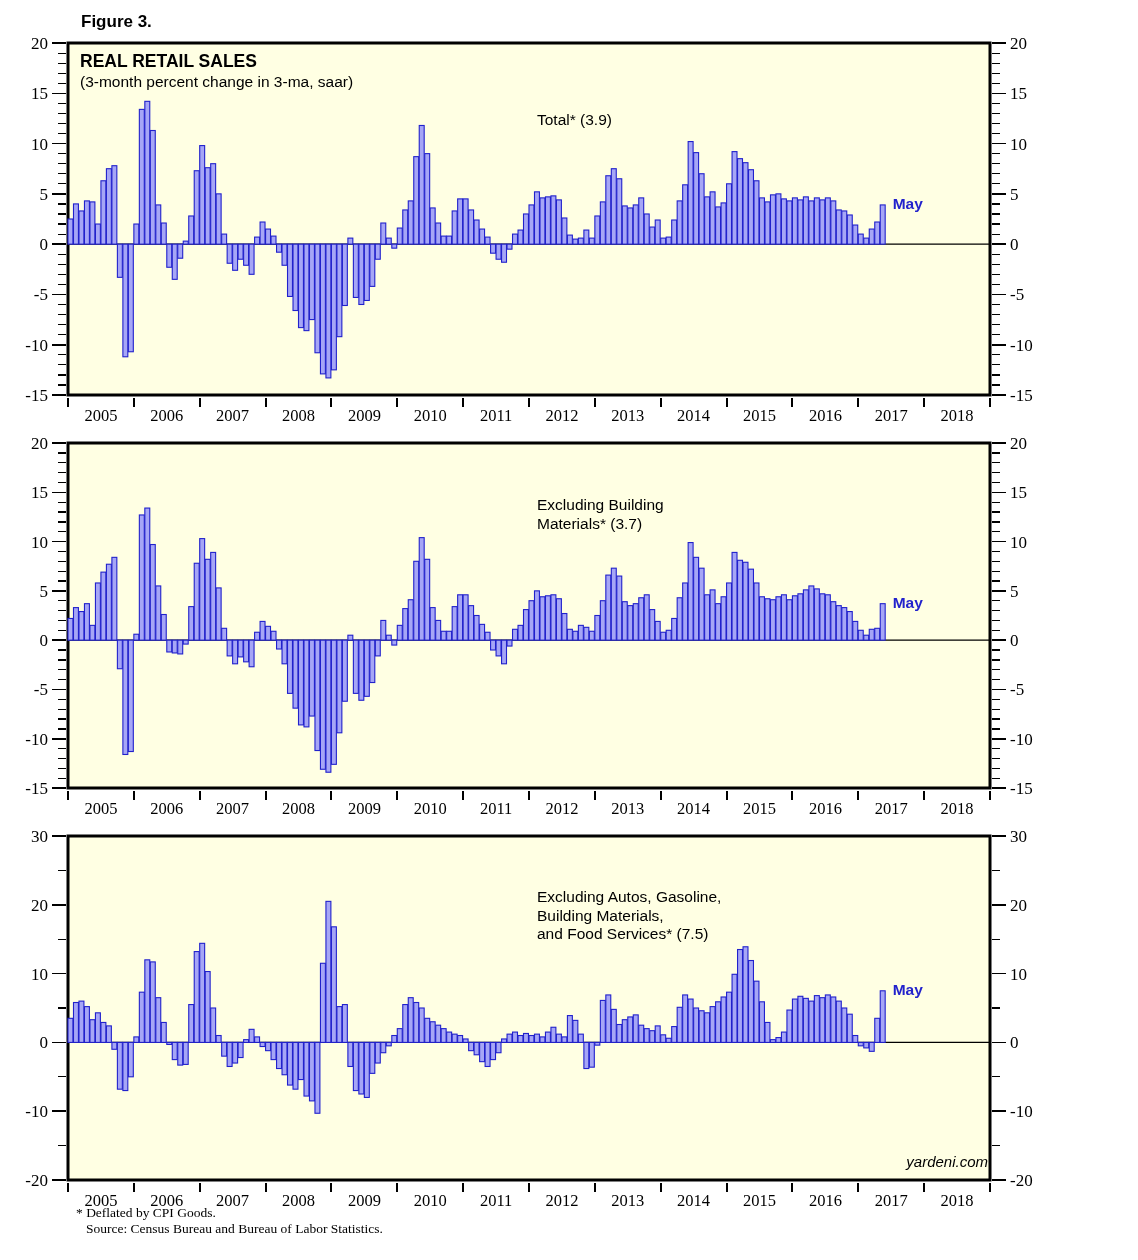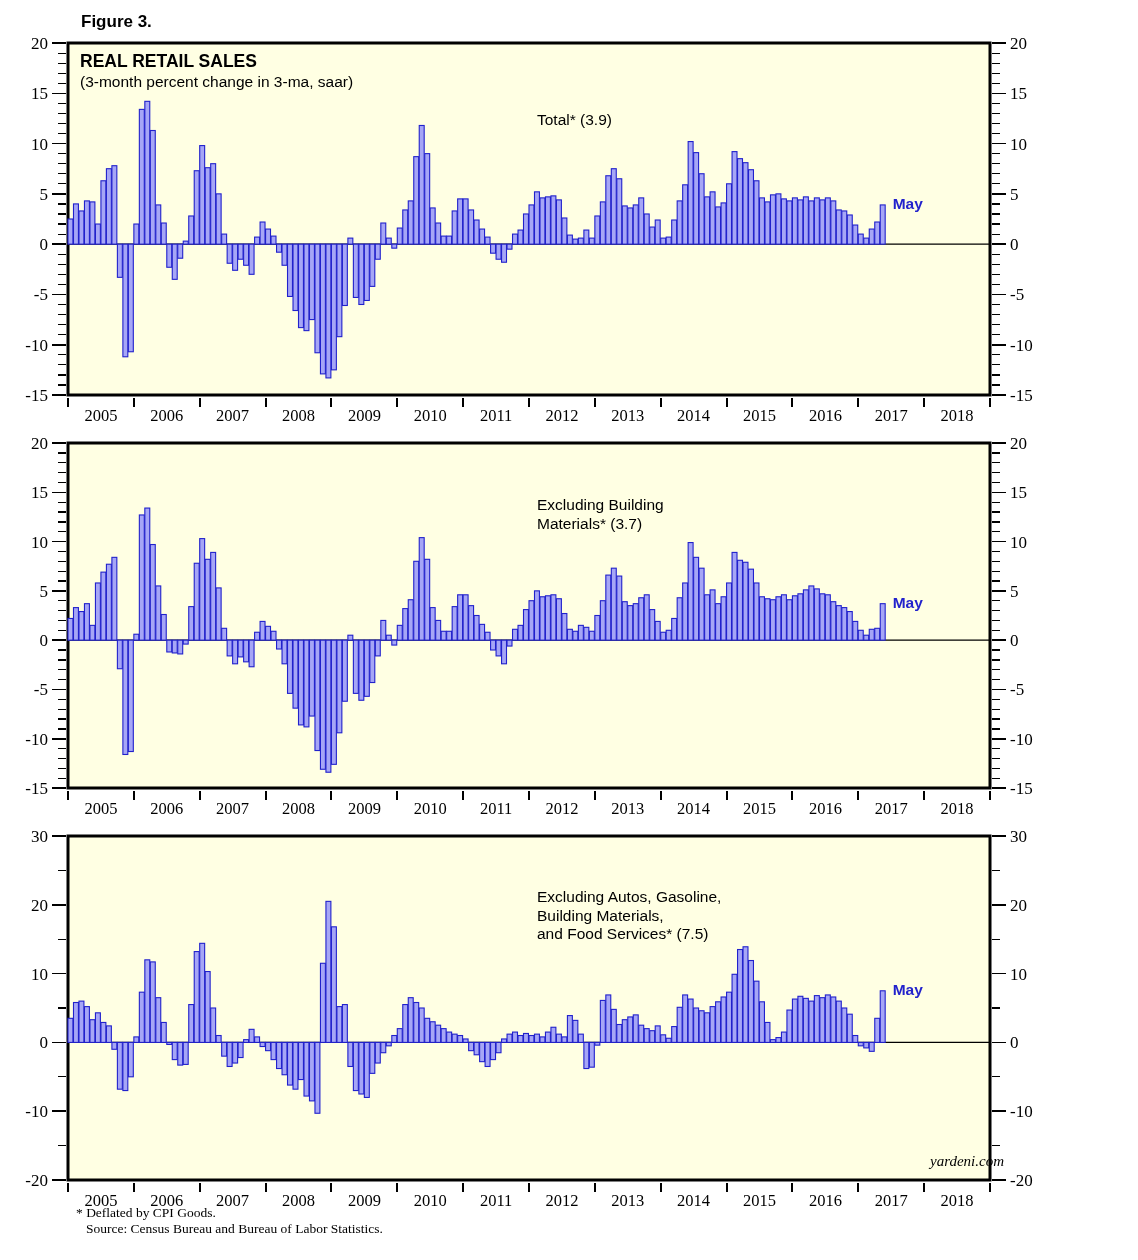--- a/index.html
+++ b/index.html
@@ -1,20 +1,20 @@
 <!DOCTYPE html>
 <html><head>
 <meta charset="utf-8">
 <style>
   html,body{margin:0;padding:0;background:#ffffff;}
   .page{position:relative;width:1138px;height:1260px;background:#ffffff;overflow:hidden;
         font-family:"Liberation Sans",sans-serif;}
   #charts-svg{position:absolute;left:0;top:0;}
   .figure-label{position:absolute;left:74px;top:12px;font-size:17px;font-weight:bold;color:#000;margin-left:7px;}
-  .watermark{position:absolute;right:134px;top:1153px;font-family:Liberation Serif, serif;
+  .watermark{position:absolute;right:150px;top:1153px;font-family:Liberation Sans, sans-serif;
              font-style:italic;font-size:15px;color:#000;}
   .footnote1{position:absolute;left:76px;top:1205px;font-family:Liberation Serif, serif;
              font-size:13.5px;color:#000;}
   .footnote2{position:absolute;left:86px;top:1221px;font-family:"Liberation Serif",serif;
              font-size:13.5px;color:#000;text-align:center;}
   
   text.ylab, text.yearlab{font-family:"Liberation Serif",serif;fill:#000;}
   text.ylab{font-size:17px;}
   text.yearlab{font-size:16.5px;}
   text.ctitle{font-family:"Liberation Sans",sans-serif;font-size:17.5px;font-weight:bold;fill:#000;}

